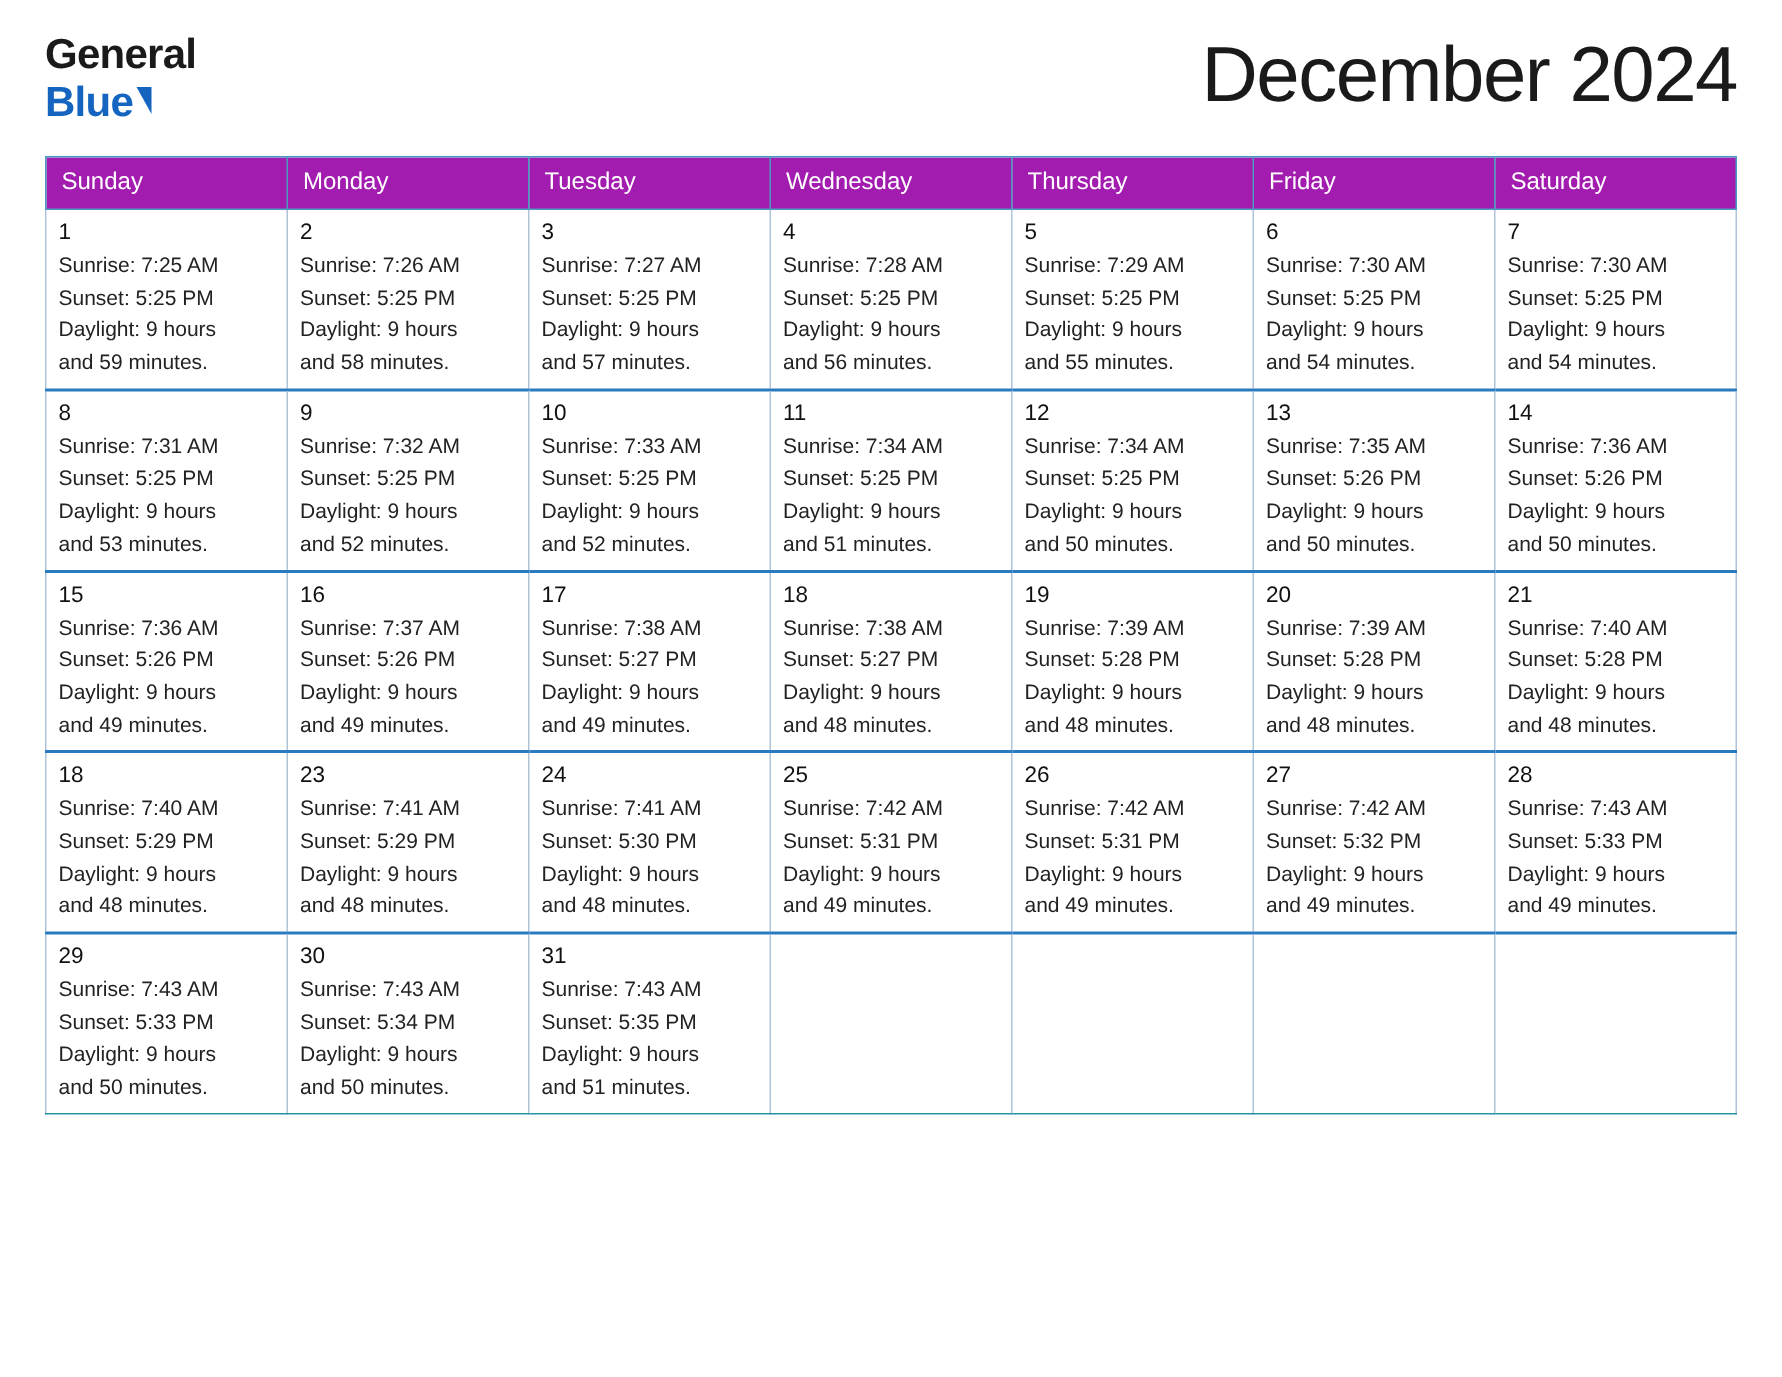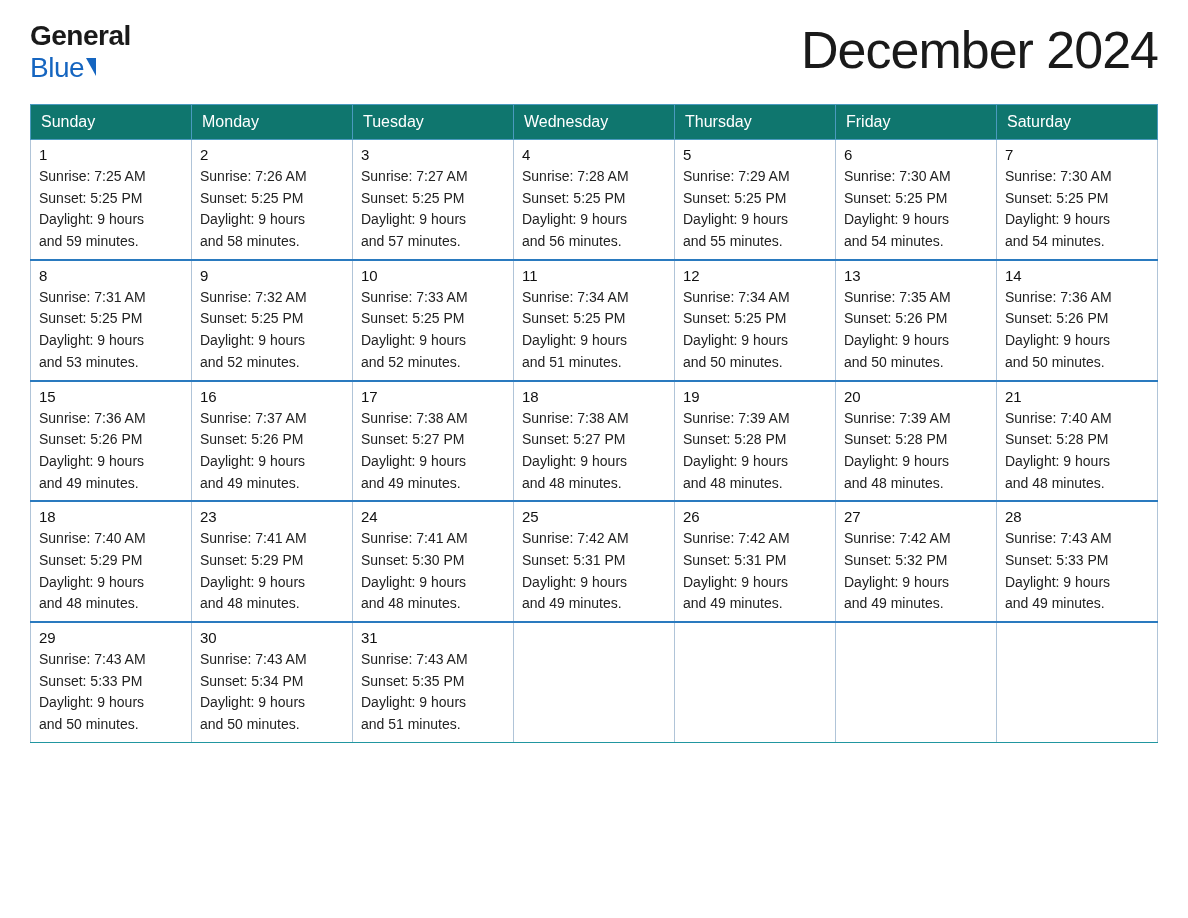--- a/index.html
+++ b/index.html
@@ -23,21 +23,21 @@
     }
     .logo-general {
       font-size: 28px;
       font-weight: bold;
       color: #1a1a1a;
       letter-spacing: -0.5px;
       text-align: center;
     }
     .logo-blue {
       font-size: 28px;
-      font-weight: normal;
+      font-weight: bold;
       color: #1565c0;
       letter-spacing: -0.5px;
       display: flex;
       align-items: center;
     }
     .logo-triangle {
       display: inline-block;
       width: 0;
       height: 0;
       border-left: 10px solid transparent;
@@ -59,21 +59,21 @@
       font-size: 22px;
       color: #1a1a1a;
       font-weight: normal;
     }
     .calendar {
       width: 100%;
       border-collapse: collapse;
       border: 1px solid #2196a0;
     }
     .calendar th {
-      background-color: #0f766e;
+      background-color: #a21caf;
       color: #fff;
       font-size: 16px;
       font-weight: normal;
       padding: 8px 10px;
       text-align: left;
       border: 1px solid #4a9abf;
     }
     .calendar td {
       vertical-align: top;
       padding: 6px 8px;

